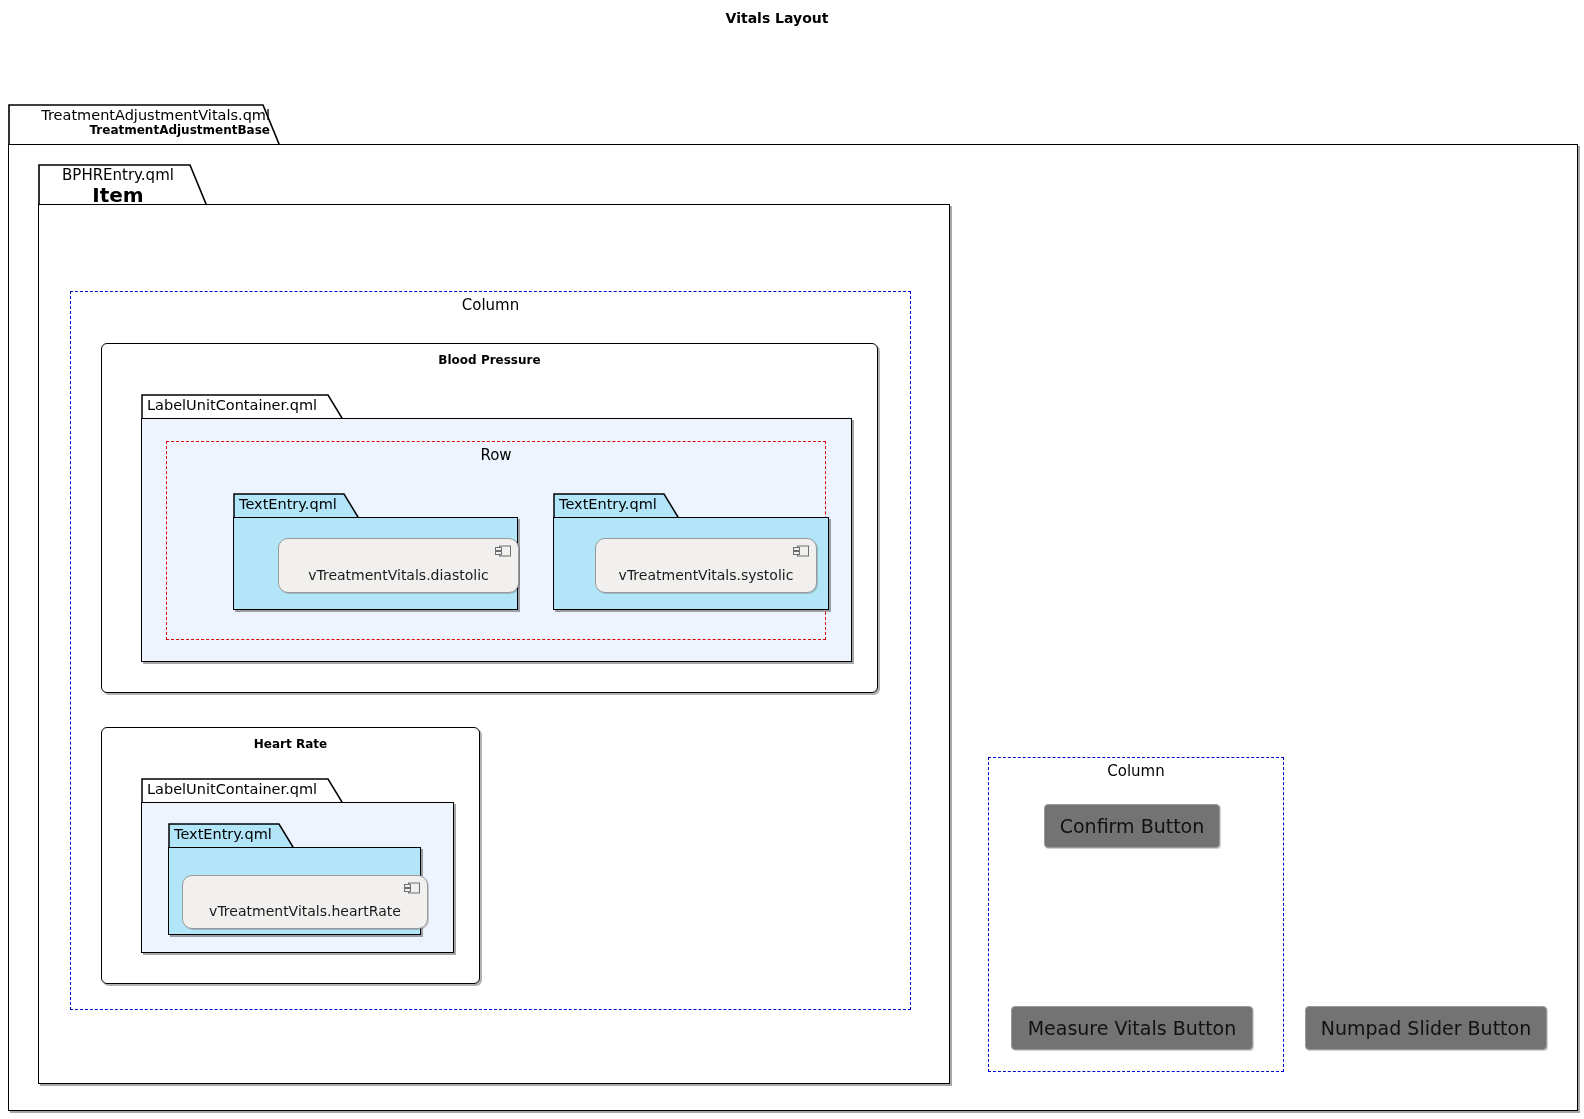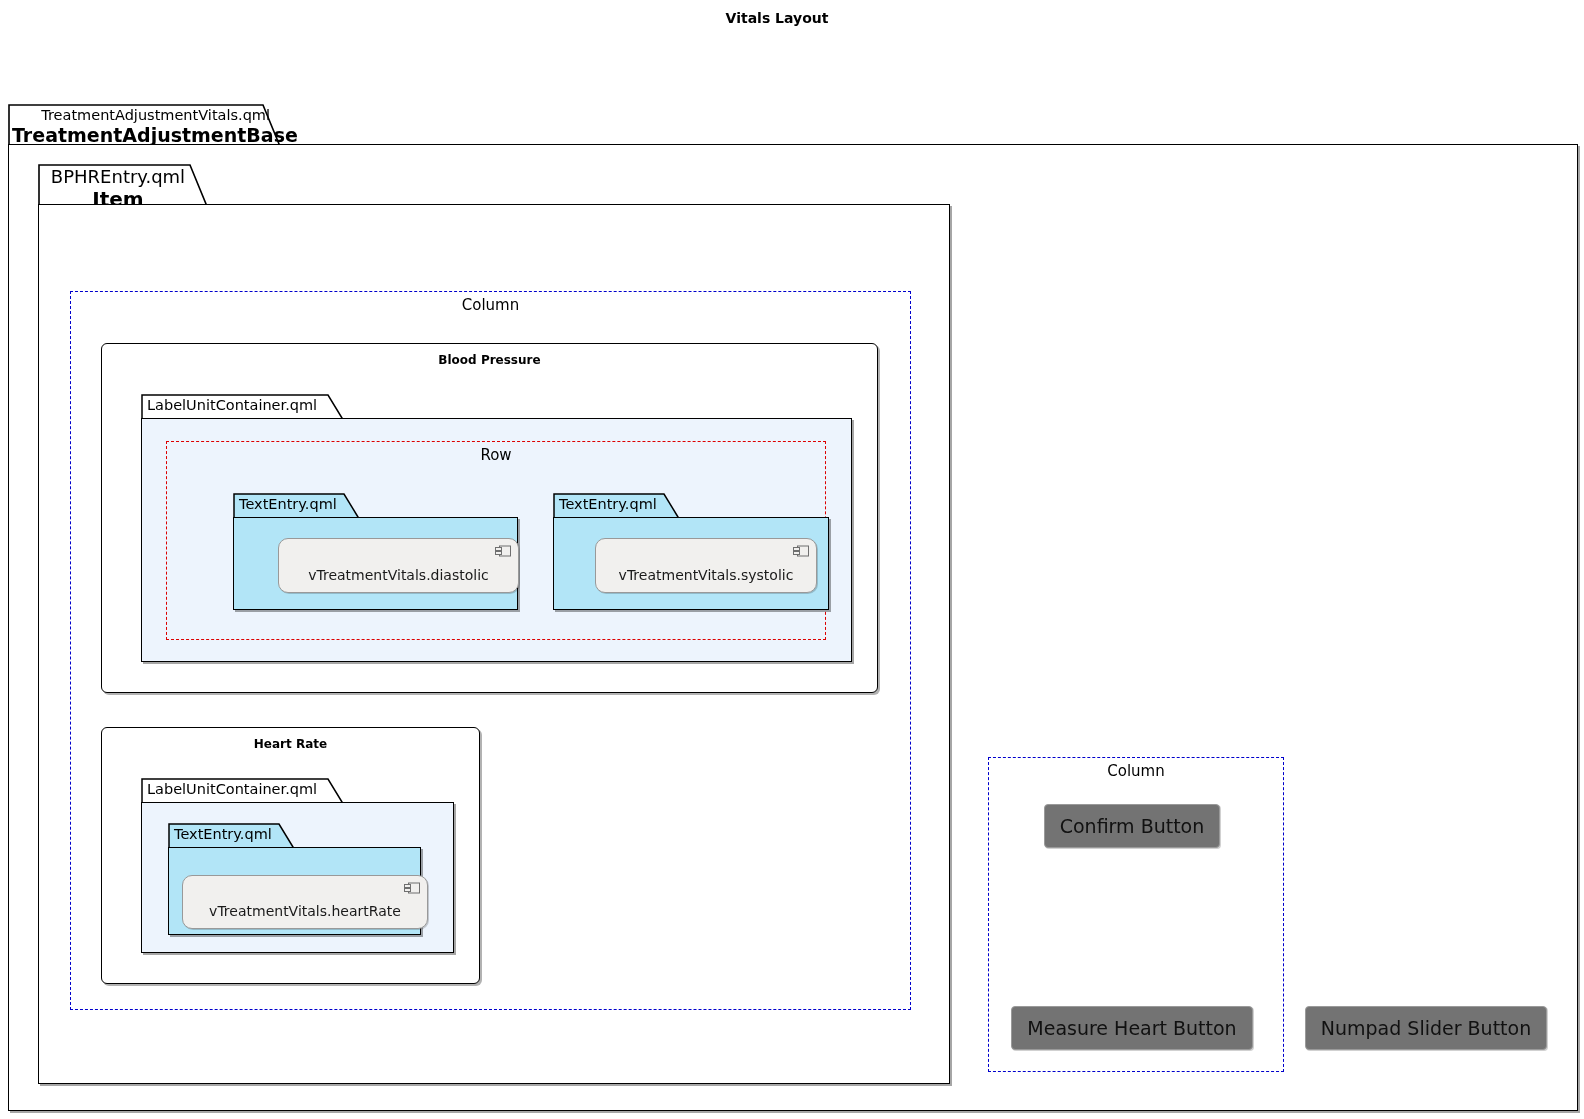--- a/index.html
+++ b/index.html
@@ -116,32 +116,32 @@
 
   <div class="abs diagram-title" style="left:577px; top:10px; width:400px;">Vitals Layout</div>
 
   <div class="abs" style="left:8px; top:104px; width:1570px; height:1008px;">
 
     <svg class="abs" style="left:0px; top:0px;" width="274" height="42">
       <path d="M1,41 L1,1 L255,1 L271,40 L271,41 Z" fill="#ffffff" stroke="#000000" stroke-width="1.6"></path>
     </svg>
     <div class="abs" style="left:4px; top:3px; width:258px; text-align:right; line-height:1.16;">
       <span style="display:block; font-size:14.5px; font-weight:normal;">TreatmentAdjustmentVitals.qml</span>
-      <span style="display:block; font-size:19px; font-weight:bold;">TreatmentAdjustmentBase</span>
+      <span style="display:block; font-size:12px; font-weight:bold;">TreatmentAdjustmentBase</span>
     </div>
 
     <div class="abs pkg-body" style="left:0px; top:40px; width:1570px; height:967px;"></div>
 
     <div class="abs" style="left:30px; top:60px; width:912px; height:920px;">
 
       <svg class="abs" style="left:0px; top:0px;" width="170" height="42">
         <path d="M1,41 L1,1 L152,1 L168,40 L168,41 Z" fill="#ffffff" stroke="#000000" stroke-width="1.6"></path>
       </svg>
       <div class="abs" style="left:4px; top:3px; width:152px; text-align:center; line-height:1.16;">
-        <span style="display:block; font-size:18px; font-weight:normal;">BPHREntry.qml</span>
+        <span style="display:block; font-size:15px; font-weight:normal;">BPHREntry.qml</span>
         <span style="display:block; font-size:20px; font-weight:bold;">Item</span>
       </div>
 
       <div class="abs pkg-body" style="left:0px; top:40px; width:912px; height:880px;"></div>
 
       <div class="abs dashed-col" style="left:32px; top:127px; width:841px; height:719px;">
         <div class="layout-label">Column</div>
       </div>
 
       <div class="abs group-box" style="left:63px; top:179px; width:777px; height:350px;">
@@ -233,21 +233,21 @@
 
     <div class="abs dashed-col" style="left:980px; top:653px; width:296px; height:315px;">
       <div class="layout-label">Column</div>
     </div>
 
     <div class="btn" style="left:1036px; top:700px; width:174px; height:42px;">
       <span>Confirm Button</span>
     </div>
 
     <div class="btn" style="left:1003px; top:902px; width:240px; height:42px;">
-      <span>Measure Heart Button</span>
+      <span>Measure Vitals Button</span>
     </div>
 
     <div class="btn" style="left:1297px; top:902px; width:240px; height:42px;">
       <span>Numpad Slider Button</span>
     </div>
 
   </div>
 
 </div>
 

